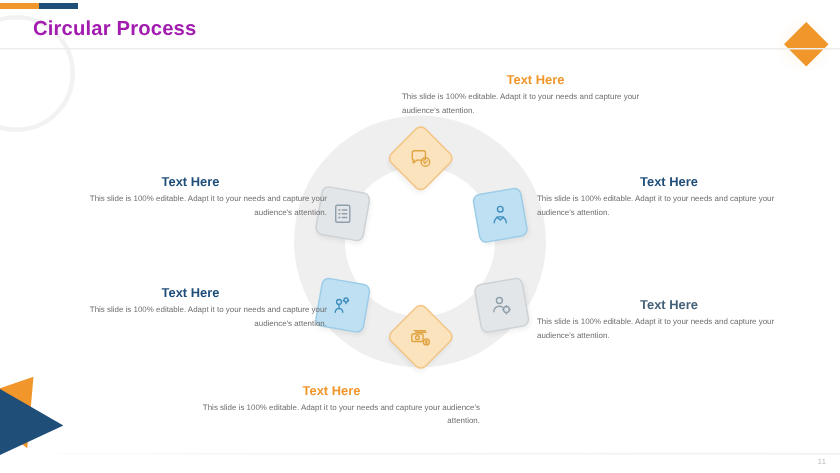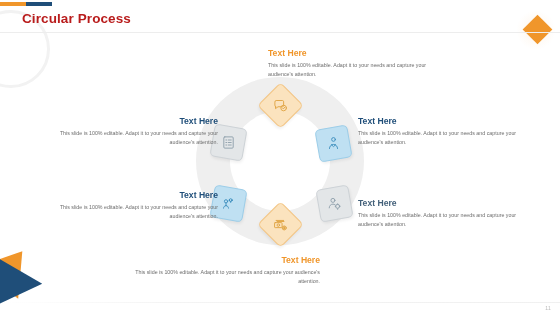--- a/index.html
+++ b/index.html
@@ -59,21 +59,21 @@
     font-size:5px;color:#b9b9b9;letter-spacing:.3px;
   }
   .footer-rule{
     position:absolute;left:0;right:0;bottom:12px;height:1px;
     background:linear-gradient(to right,rgba(0,0,0,0) 0%,#f4f4f4 30%,#f0f0f0 100%);
   }
 
   
   .title{
     position:absolute;left:22px;top:11px;
-    font-size:13.5px;font-weight:bold;color:#b91c1c;
+    font-size:13.5px;font-weight:bold;color:#a21caf;
     letter-spacing:.1px;
   }
   .title-rule{
     position:absolute;left:0;right:0;top:32px;height:1px;background:#ededed;
   }
 
   
   .donut-wrap{
     position:absolute;left:196px;top:77px;width:168px;height:168px;
   }
@@ -105,21 +105,21 @@
   .badge-bottom   {left:264px;top:208px;transform:rotate(45deg);}
   .badge-botleft  {left:212px;top:187px;transform:rotate(10deg);}
   .badge-topleft  {left:212px;top:126px;transform:rotate(10deg);}
   .badge-top .gi, .badge-bottom .gi{transform:rotate(-45deg);}
   .badge-topright .gi,.badge-botright .gi{transform:rotate(10deg);}
   .badge-botleft .gi,.badge-topleft .gi{transform:rotate(-10deg);}
 
   
   .tb{position:absolute;width:168px;}
   .tb .hd{
-    font-size:8.6px;font-weight:bold;margin:0 0 3px 0;line-height:1.1;
+    font-size:8.6px;font-weight:bold;margin:0 0 3px 0;line-height:1.1;text-align:center;
   }
   .tb .bd{
     font-size:5.3px;color:#6d6d6d;line-height:1.65;margin:0;
   }
   .hd-orange{color:#F0962B;}
   .hd-navy{color:#1F4E79;}
   .hd-slate{color:#44617A;}
   .align-r{text-align:right;}
   .align-l{text-align:left;}
 

